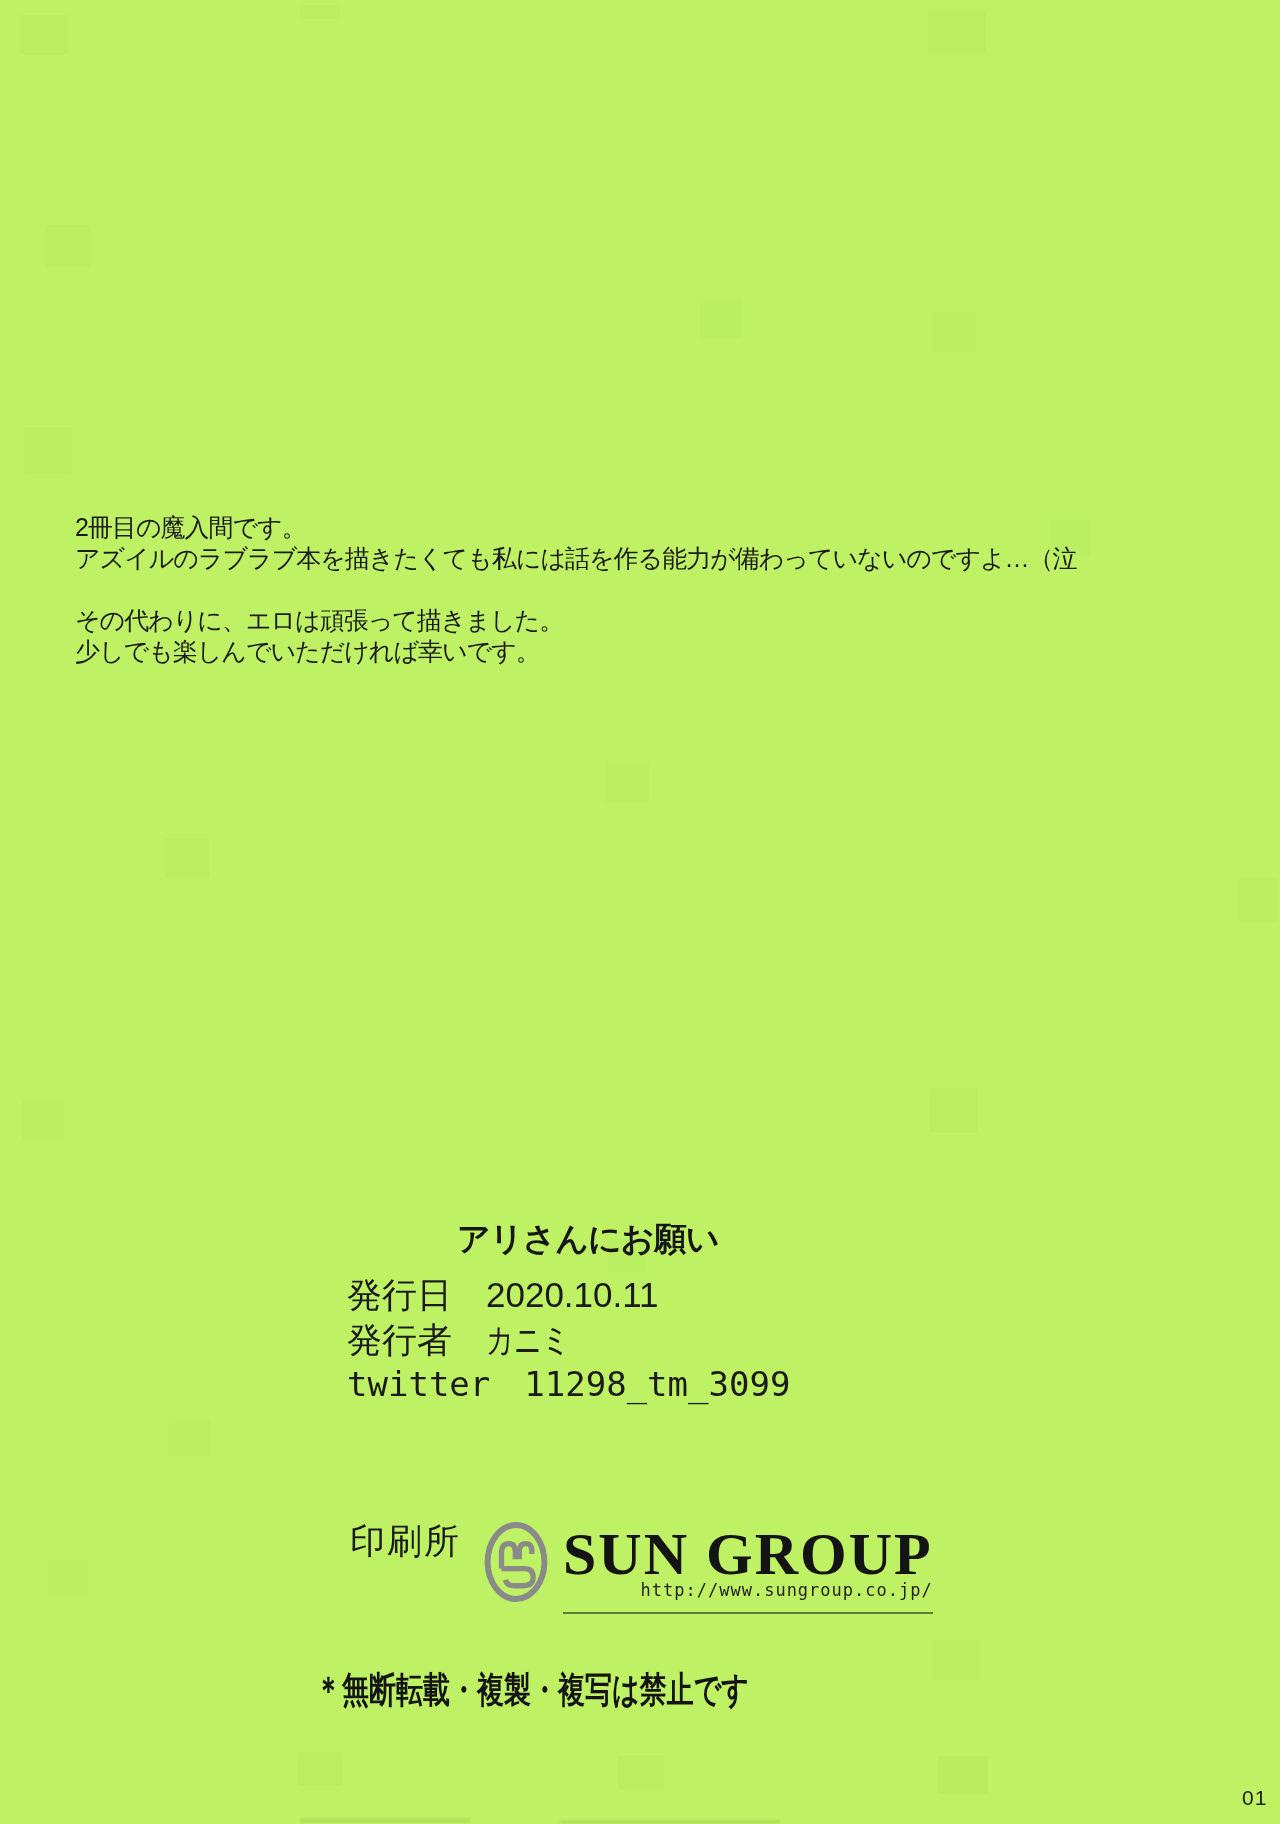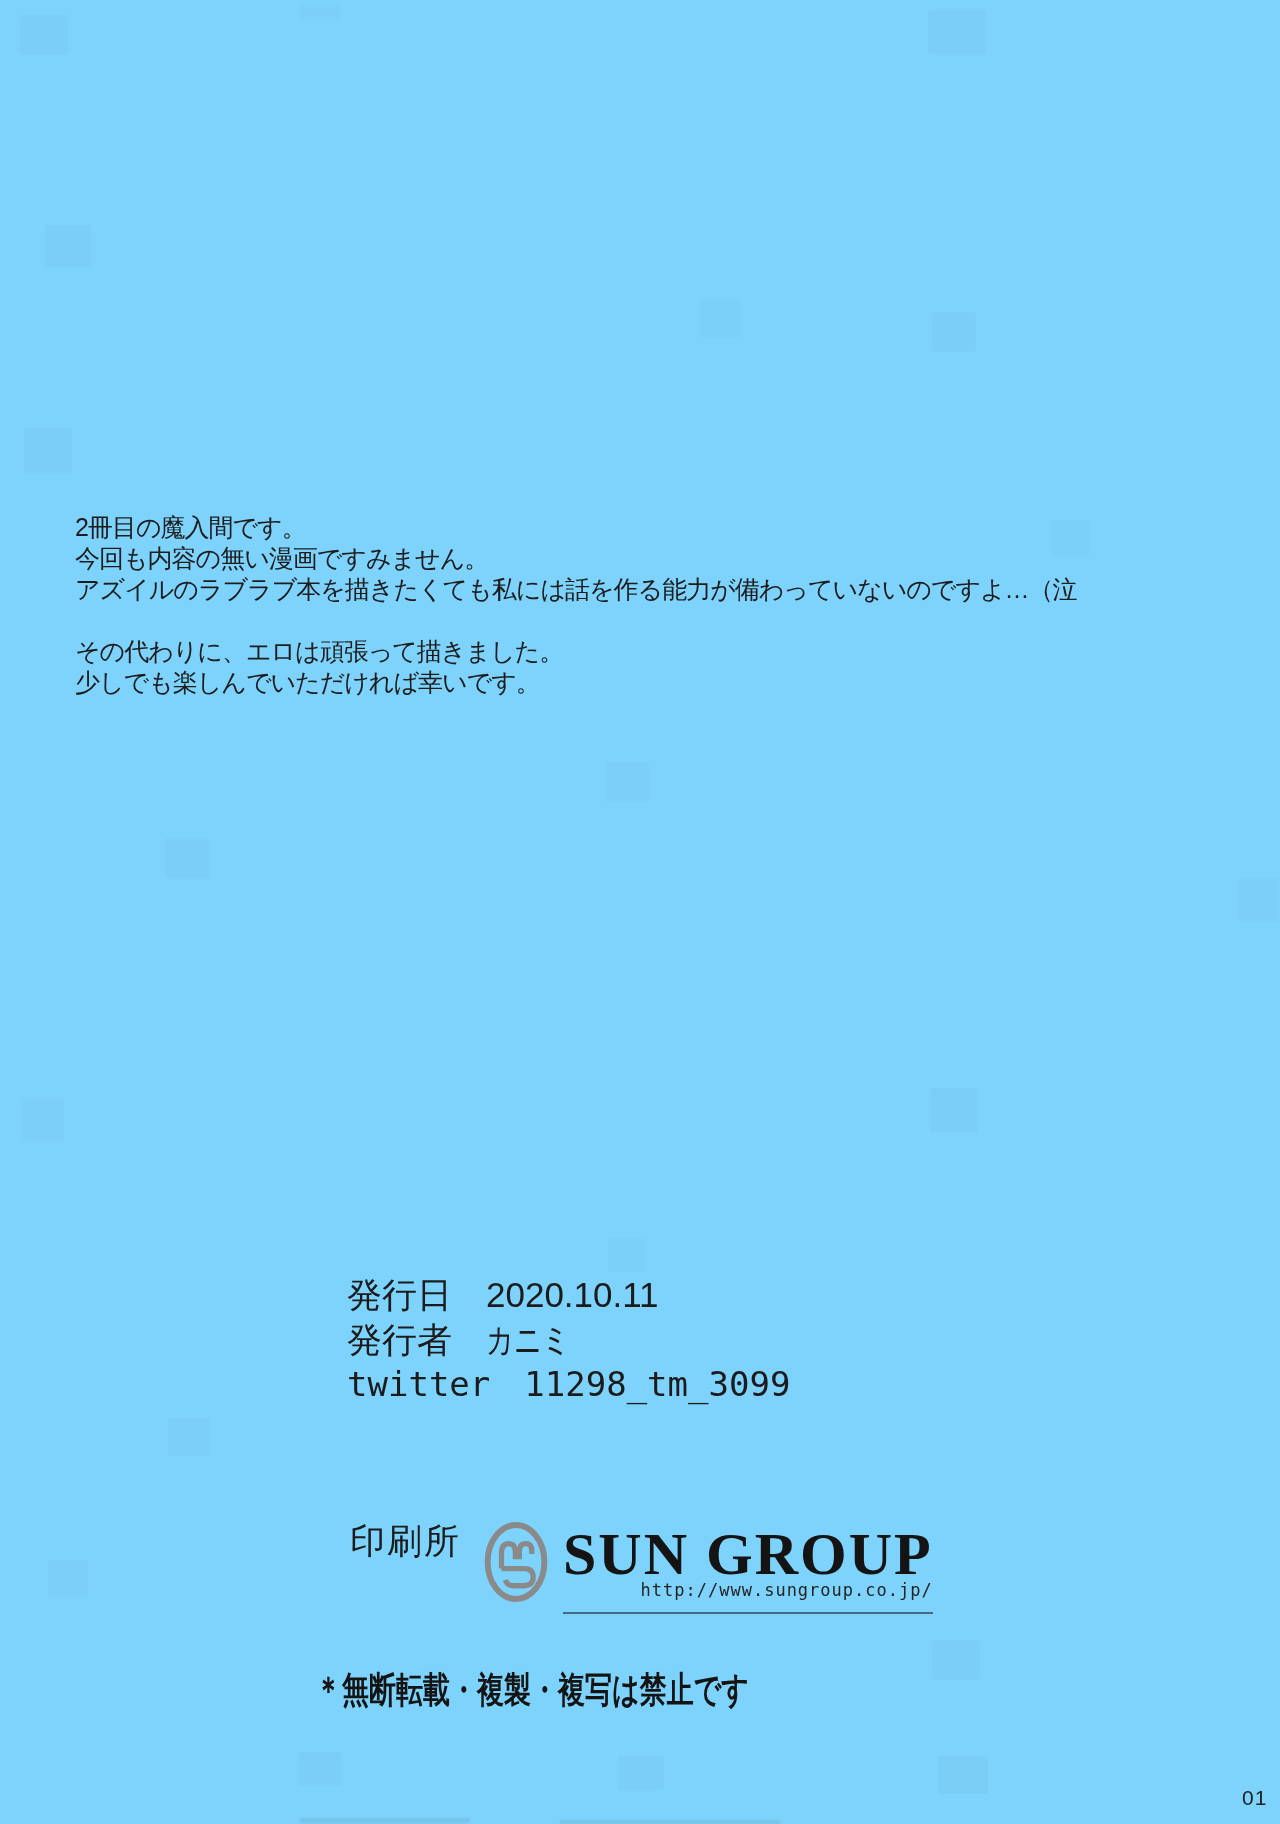--- a/index.html
+++ b/index.html
@@ -1,20 +1,20 @@
 <!DOCTYPE html>
 <html><head>
 <meta charset="utf-8">
 <style>
   html, body { margin: 0; padding: 0; background: #ffffff; }
   .page {
     position: relative;
     width: 1280px;
     height: 1824px;
-    background: #7dd3fc;
+    background: #bef264;
     overflow: hidden;
     font-family: "Liberation Sans", sans-serif;
     color: #1e1e1e;
   }
 
   
   .blotch {
     position: absolute;
     background: #000;
     border-radius: 2px;
@@ -158,27 +158,27 @@
       <div class="blotch" style="left: 168px; top: 1418px; width: 42px; height: 38px; opacity: 0.016;"></div>
       <div class="blotch" style="left: 48px; top: 1560px; width: 40px; height: 36px; opacity: 0.014;"></div>
       <div class="blotch" style="left: 932px; top: 1640px; width: 48px; height: 40px; opacity: 0.018;"></div>
       <div class="blotch" style="left: 298px; top: 1752px; width: 44px; height: 34px; opacity: 0.02;"></div>
       <div class="blotch" style="left: 618px; top: 1756px; width: 46px; height: 34px; opacity: 0.02;"></div>
       <div class="blotch" style="left: 938px; top: 1756px; width: 50px; height: 38px; opacity: 0.022;"></div>
     </div>
 
   <div class="afterword">
     <div class="aw-line">2冊目の魔入間です。</div>
-    <div class="aw-line">今回も内容の無い漫画ですみません。</div>
     <div class="aw-line">アズイルのラブラブ本を描きたくても私には話を作る能力が備わっていないのですよ…（泣</div>
     <div class="aw-line"></div>
     <div class="aw-line">その代わりに、エロは頑張って描きました。</div>
     <div class="aw-line">少しでも楽しんでいただければ幸いです。</div>
   </div>
 
+  <div class="c-title">アリさんにお願い</div>
 
   <div class="c-rows">
     <div class="c-row">
       <span class="c-label">発行日</span><span class="c-value">2020.10.11</span>
     </div>
     <div class="c-row">
       <span class="c-label">発行者</span><span class="c-value jp">カニミ</span>
     </div>
     <div class="c-row mono">
       <span class="c-label">twitter</span><span class="c-value">11298_tm_3099</span>

